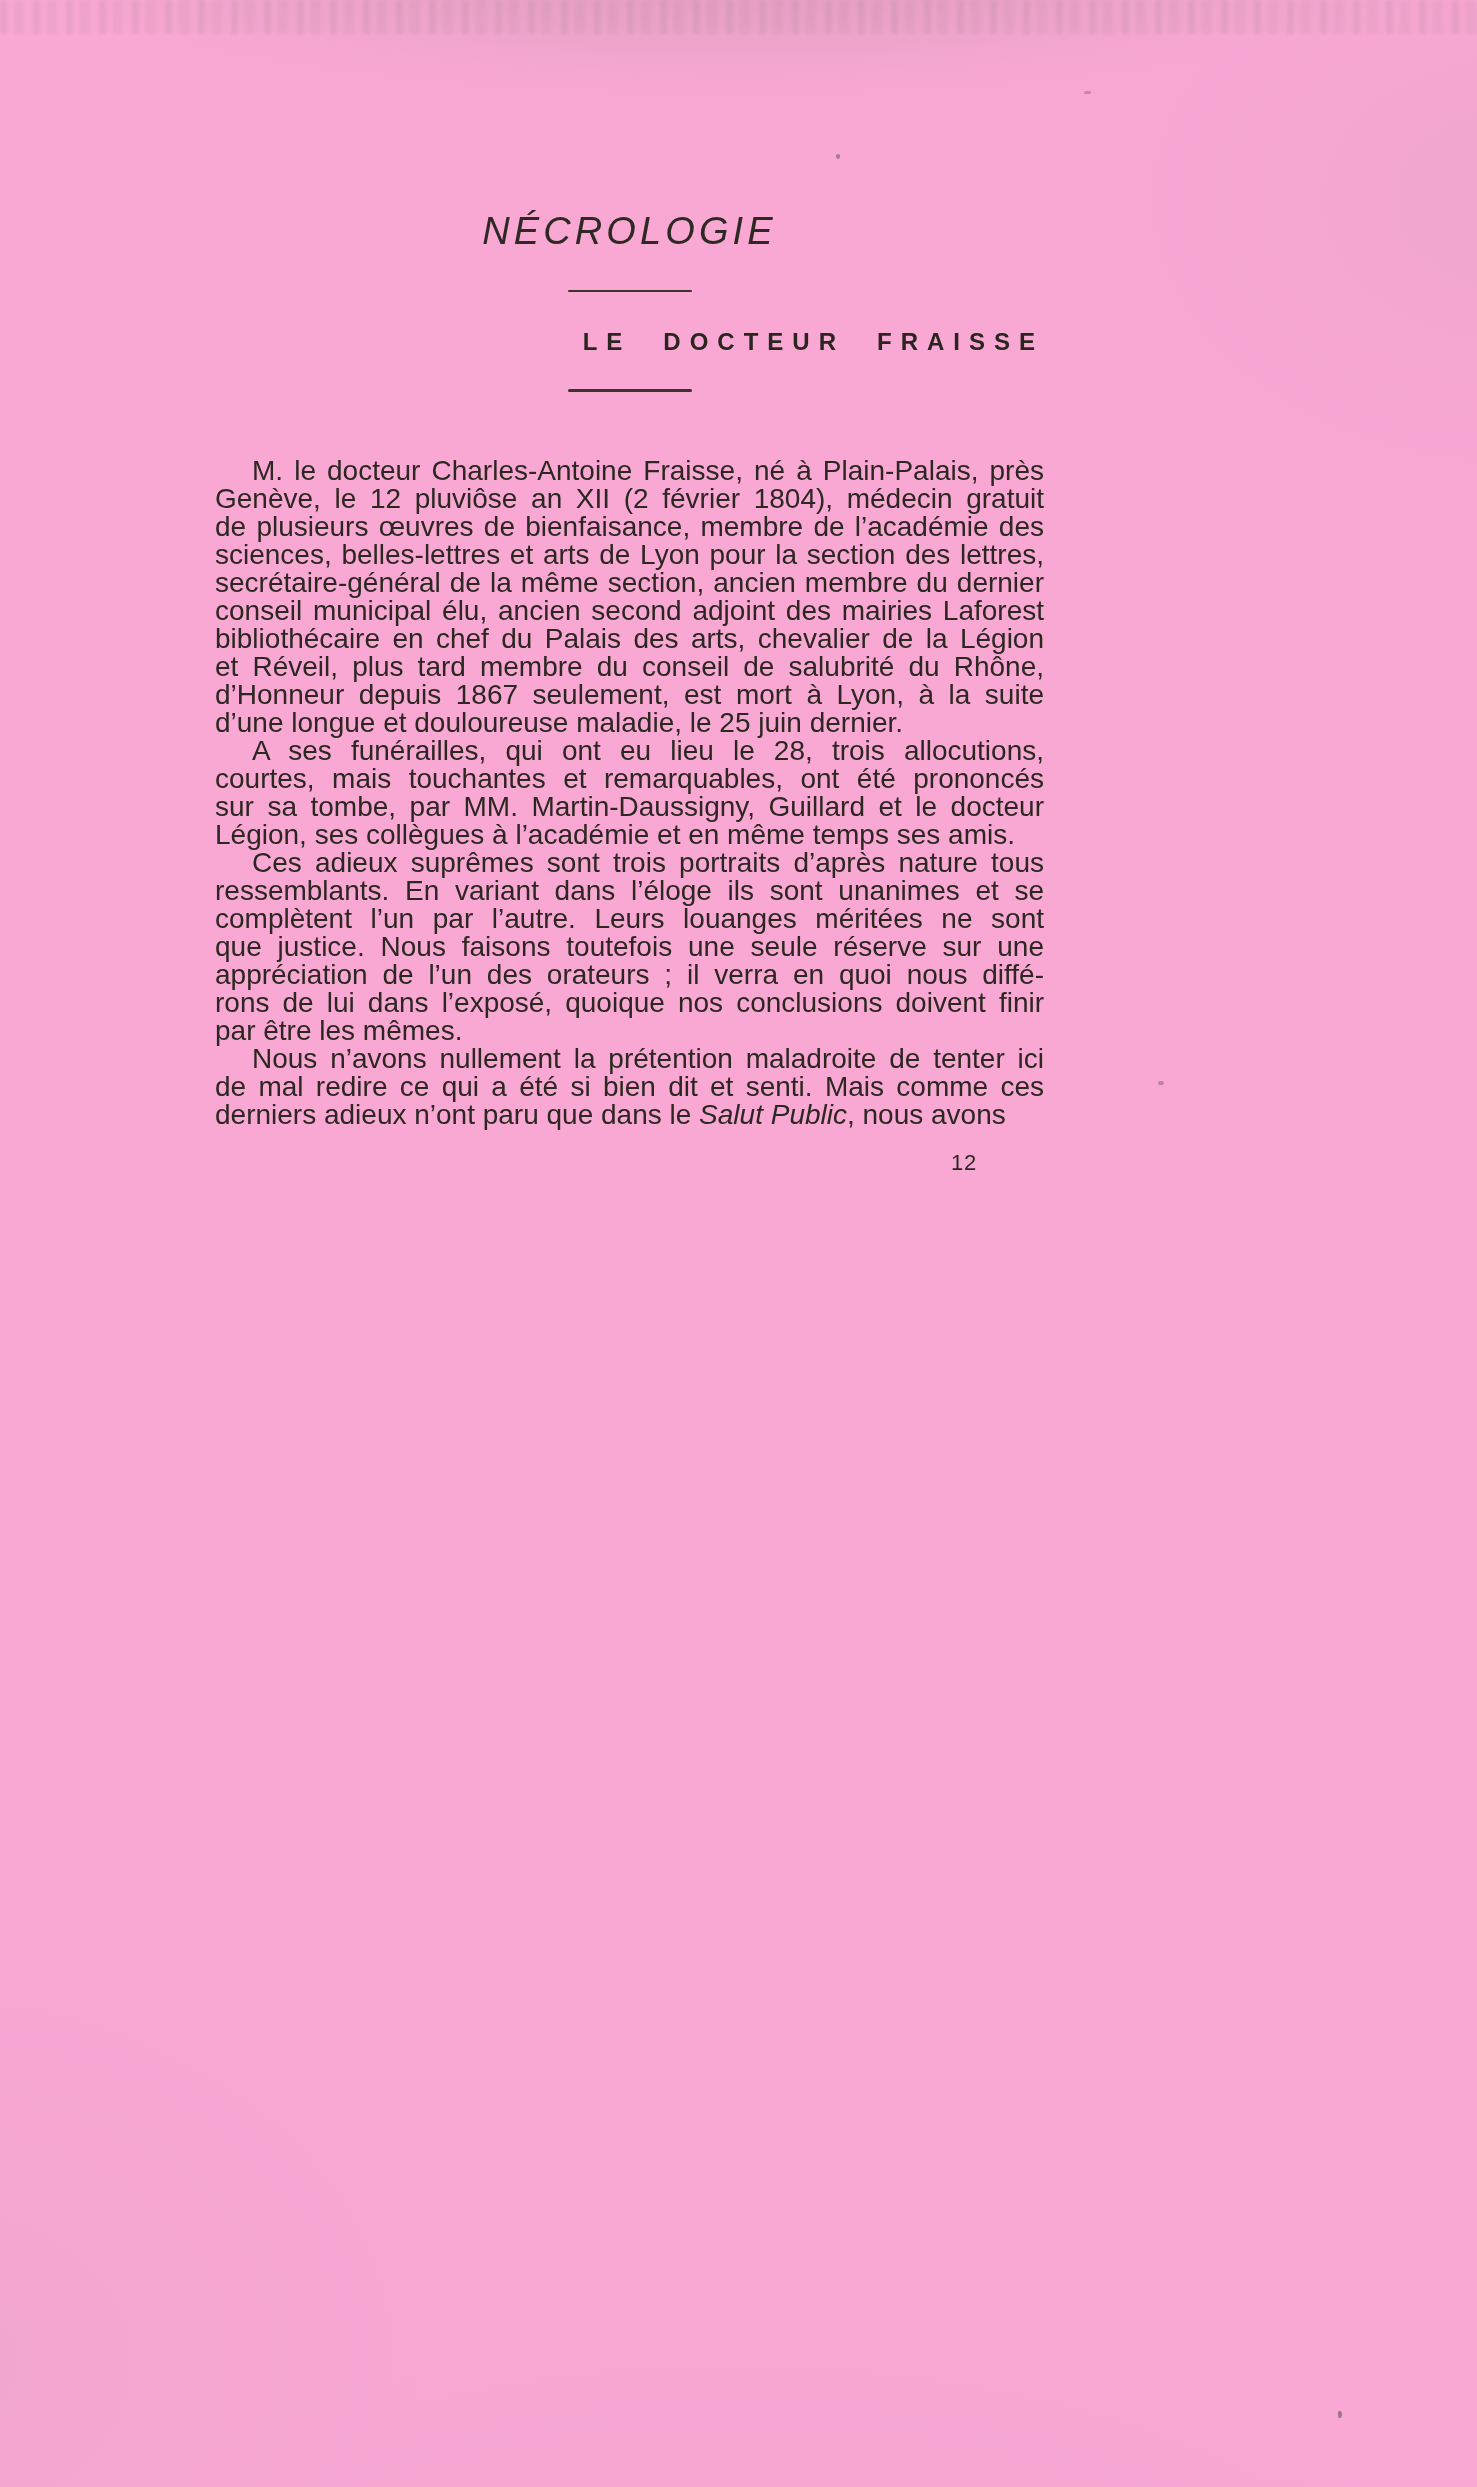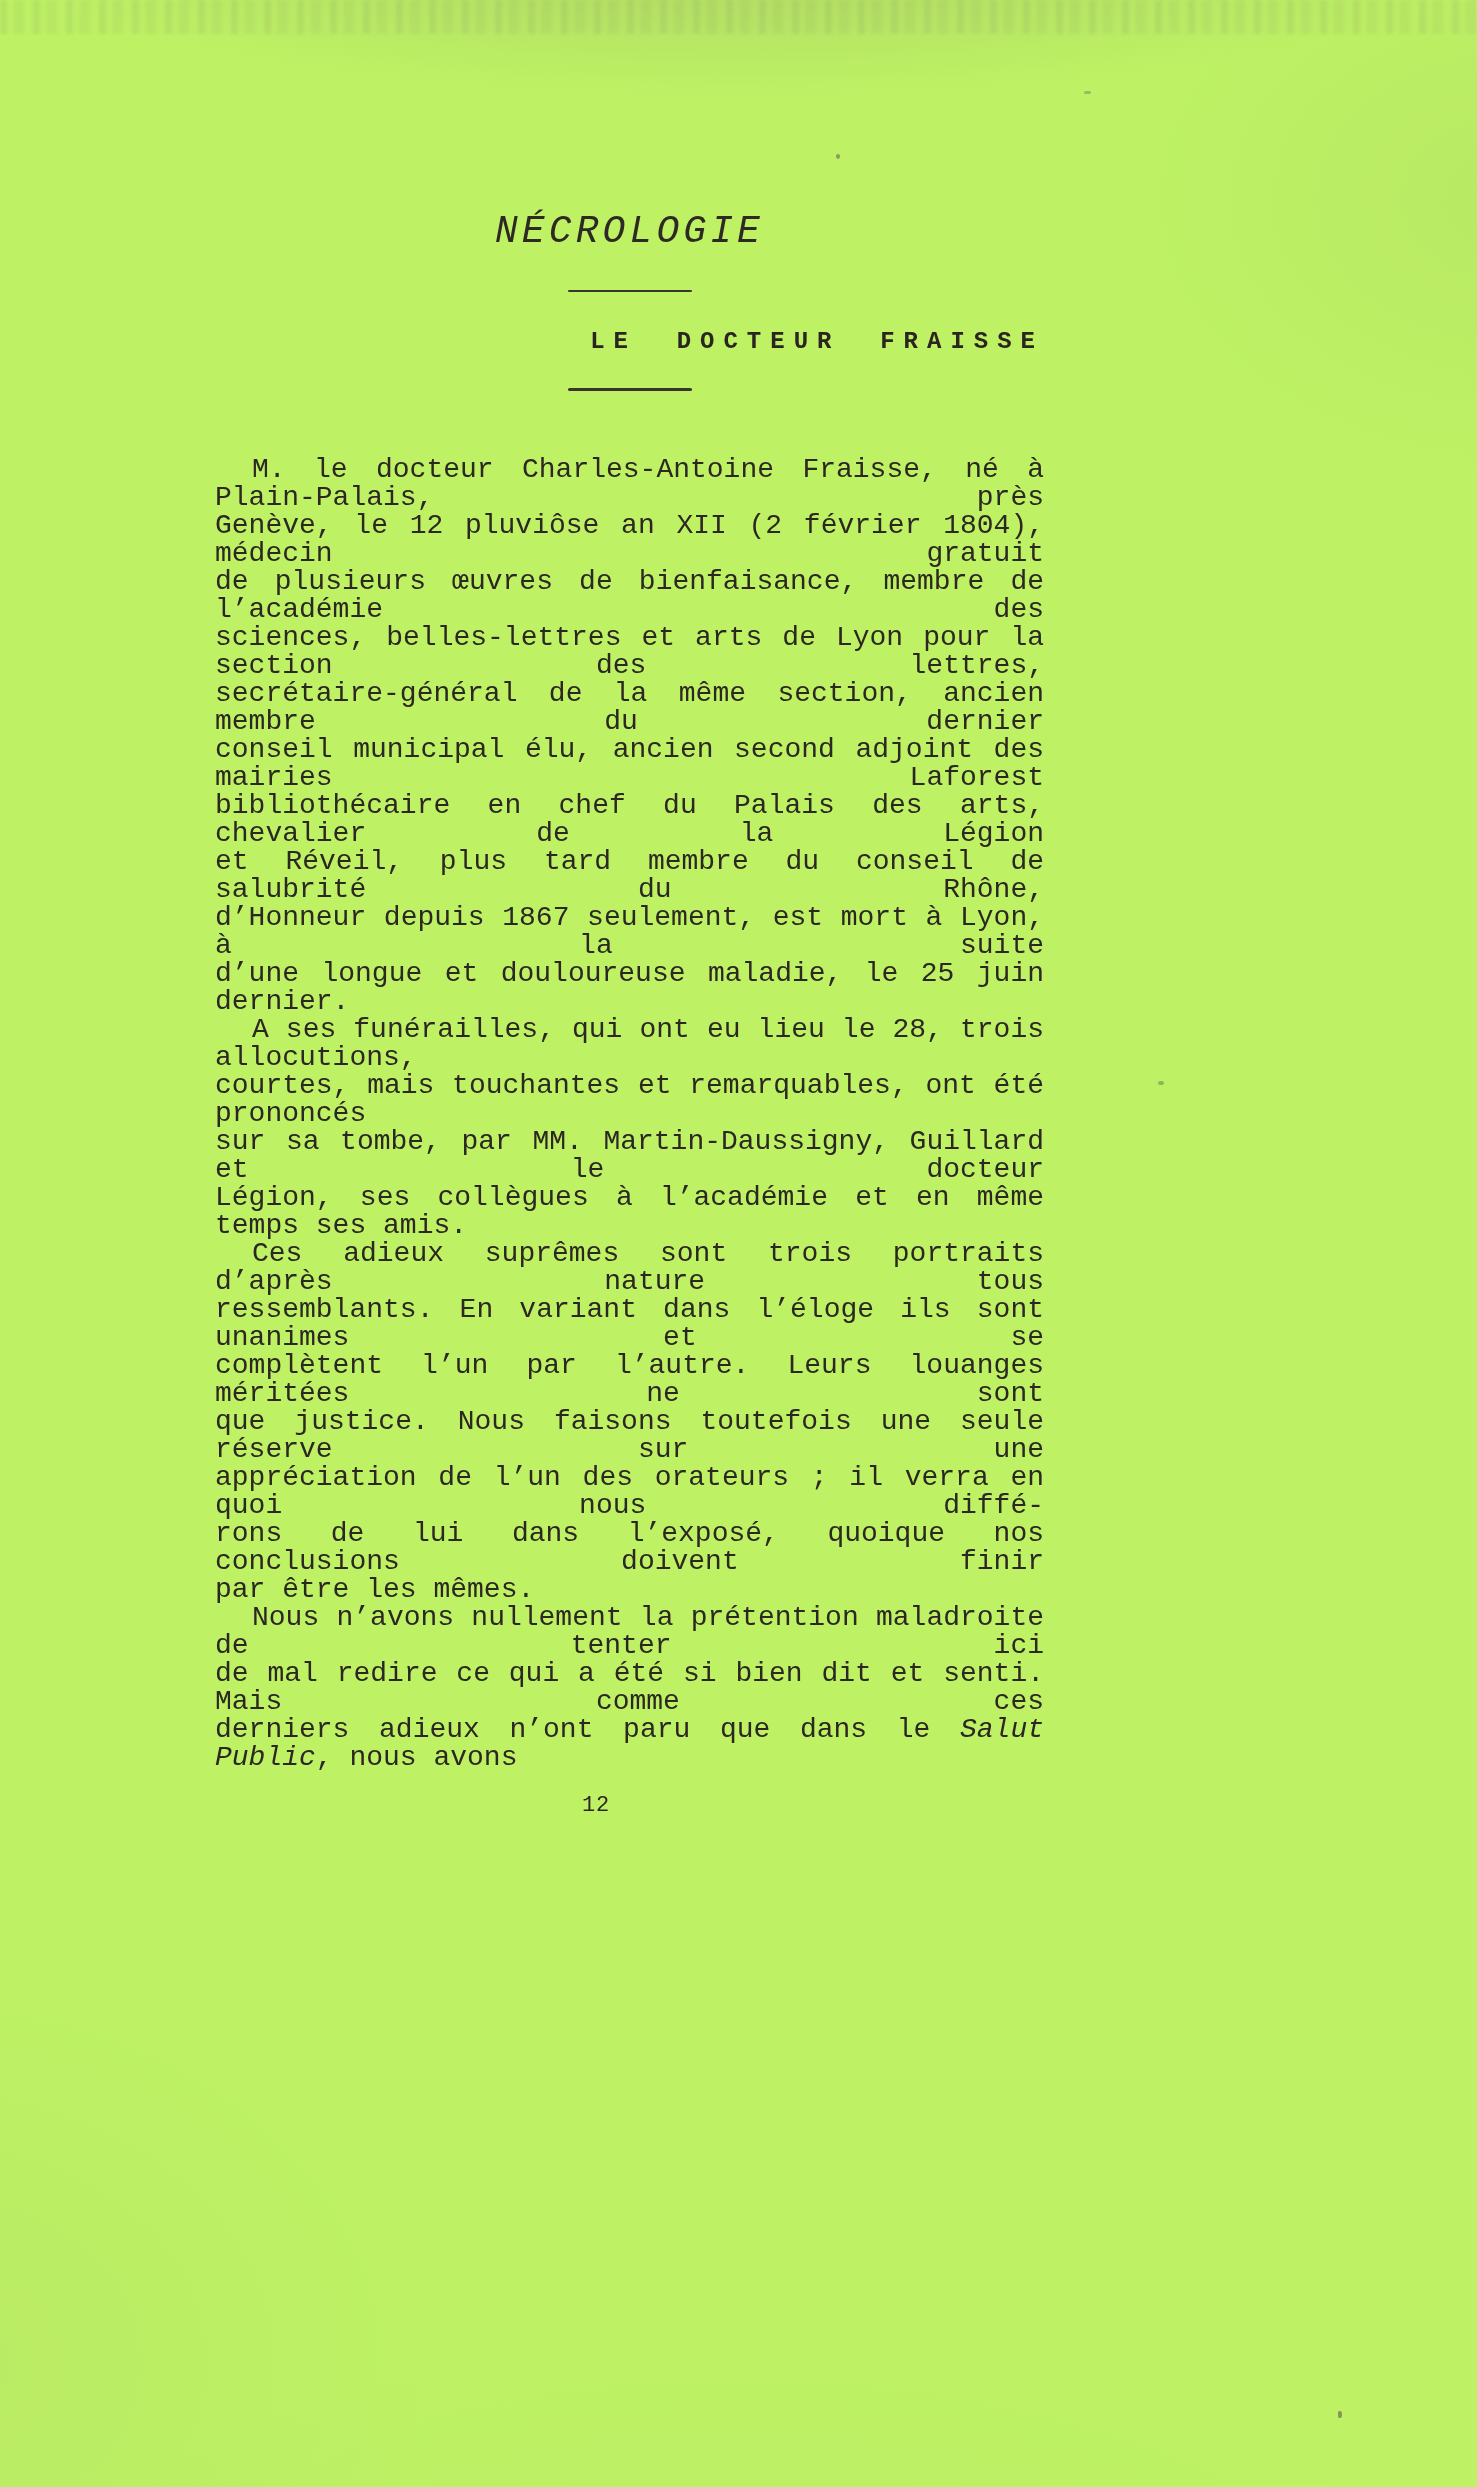--- a/index.html
+++ b/index.html
@@ -5,23 +5,23 @@
   html, body {
     margin: 0;
     padding: 0;
     background: #888;
   }
   .page {
     position: relative;
     width: 1477px;
     height: 2487px;
     margin: 0 auto;
-    background: #bef264;
+    background: #f9a8d4;
     overflow: hidden;
-    font-family: Liberation Mono, monospace;
+    font-family: Liberation Sans, sans-serif;
     color: #2c2721;
   }
   
   .page::before {
     content: "";
     position: absolute;
     inset: 0;
     pointer-events: none;
     background:
       radial-gradient(ellipse 1057px 211px at 50% -49px, rgba(116,110,101,0.20), transparent 70%),
@@ -89,21 +89,21 @@
     text-align: justify;
     text-align-last: justify;
     text-justify: inter-word;
     white-space: normal;
   }
   .line.first { text-indent: 37px; }
   .line.last  { text-align-last: left; }
 
   .page-number {
     margin-top: 21px;
-    text-align: center;
+    text-align: right;
     padding-right: 67px;
     font-size: 22px;
     letter-spacing: 0.8px;
   }
 
   
   .speck {
     position: absolute;
     background: #5d574e;
     border-radius: 50%;

